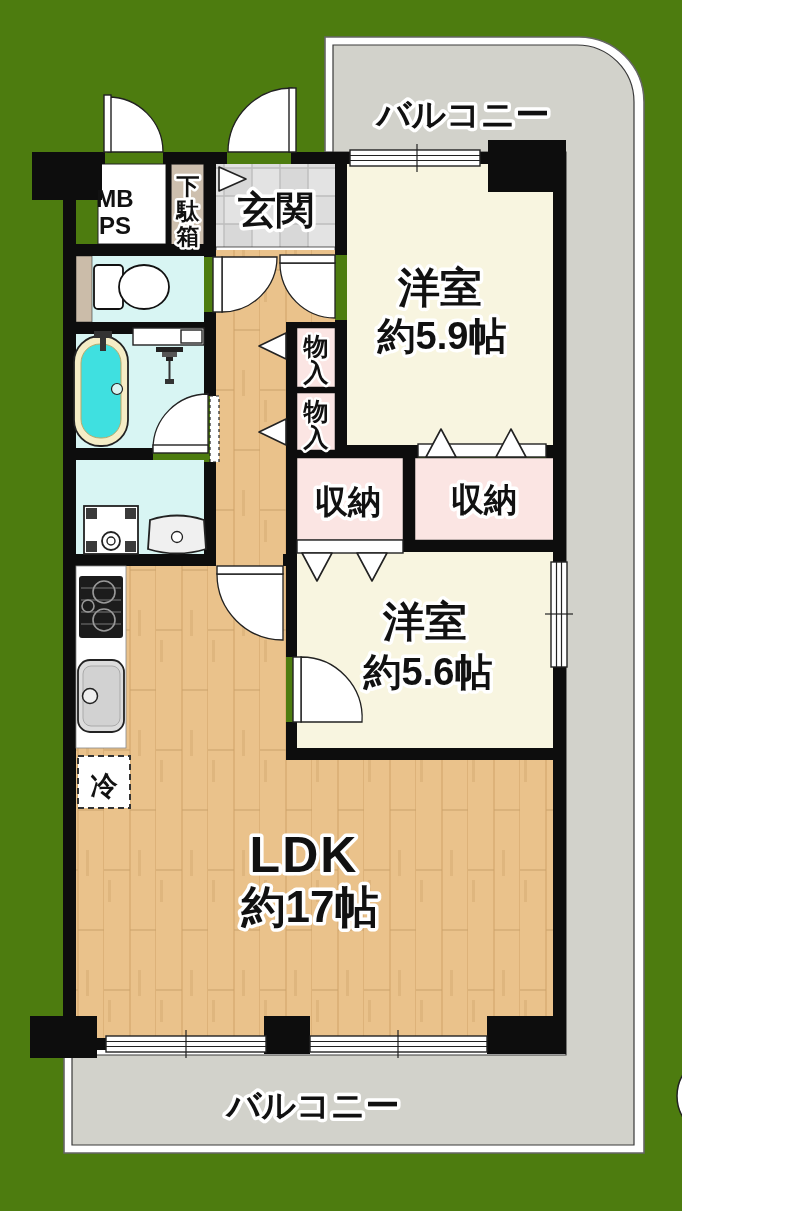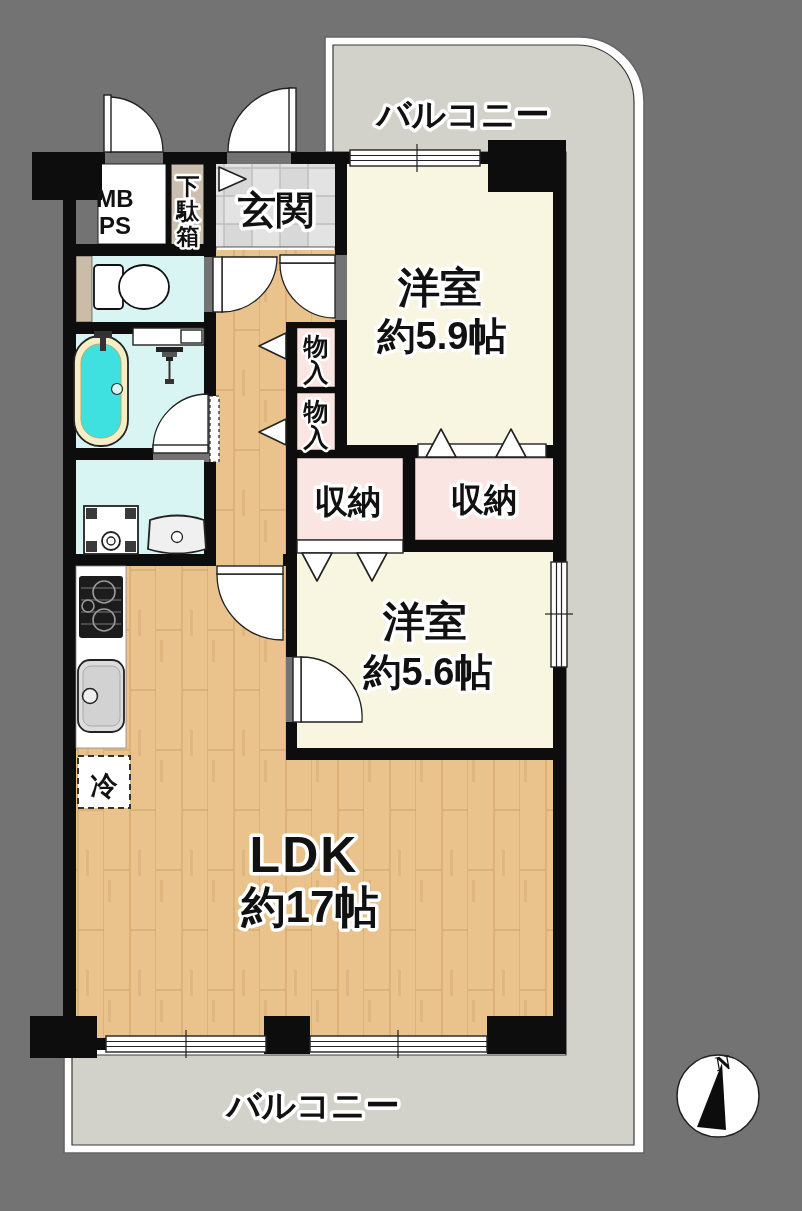--- a/index.html
+++ b/index.html
@@ -1,16 +1,16 @@
 <!DOCTYPE html>
 <html><head>
 <meta charset="utf-8">
 <style>
   html,body{margin:0;padding:0;background:#ffffff;}
-  .stage{position:relative;width:802px;height:1211px;background:#737373;overflow:hidden;}
+  .stage{position:relative;width:682px;height:1211px;background:#4d7c0f;overflow:hidden;}
   svg{display:block;}
   .lbl{font-family:"Liberation Sans",sans-serif;font-weight:bold;fill:#111111;
        stroke:#ffffff;stroke-width:7px;paint-order:stroke;stroke-linejoin:round;}
   .lbl-sm{stroke-width:5px;}
   .plain{font-family:"Liberation Sans",sans-serif;font-weight:bold;fill:#111111;}
   .serif{font-family:"Liberation Serif",serif;font-weight:bold;fill:#111111;}
   .wall{fill:#0d0d0d;}
   .disc{fill:#ffffff;stroke:#222222;stroke-width:1.3;}
   .leaf{fill:#ffffff;stroke:#222222;stroke-width:1.4;}
   .tri{fill:#ffffff;stroke:#222222;stroke-width:1.6;stroke-linejoin:round;}

